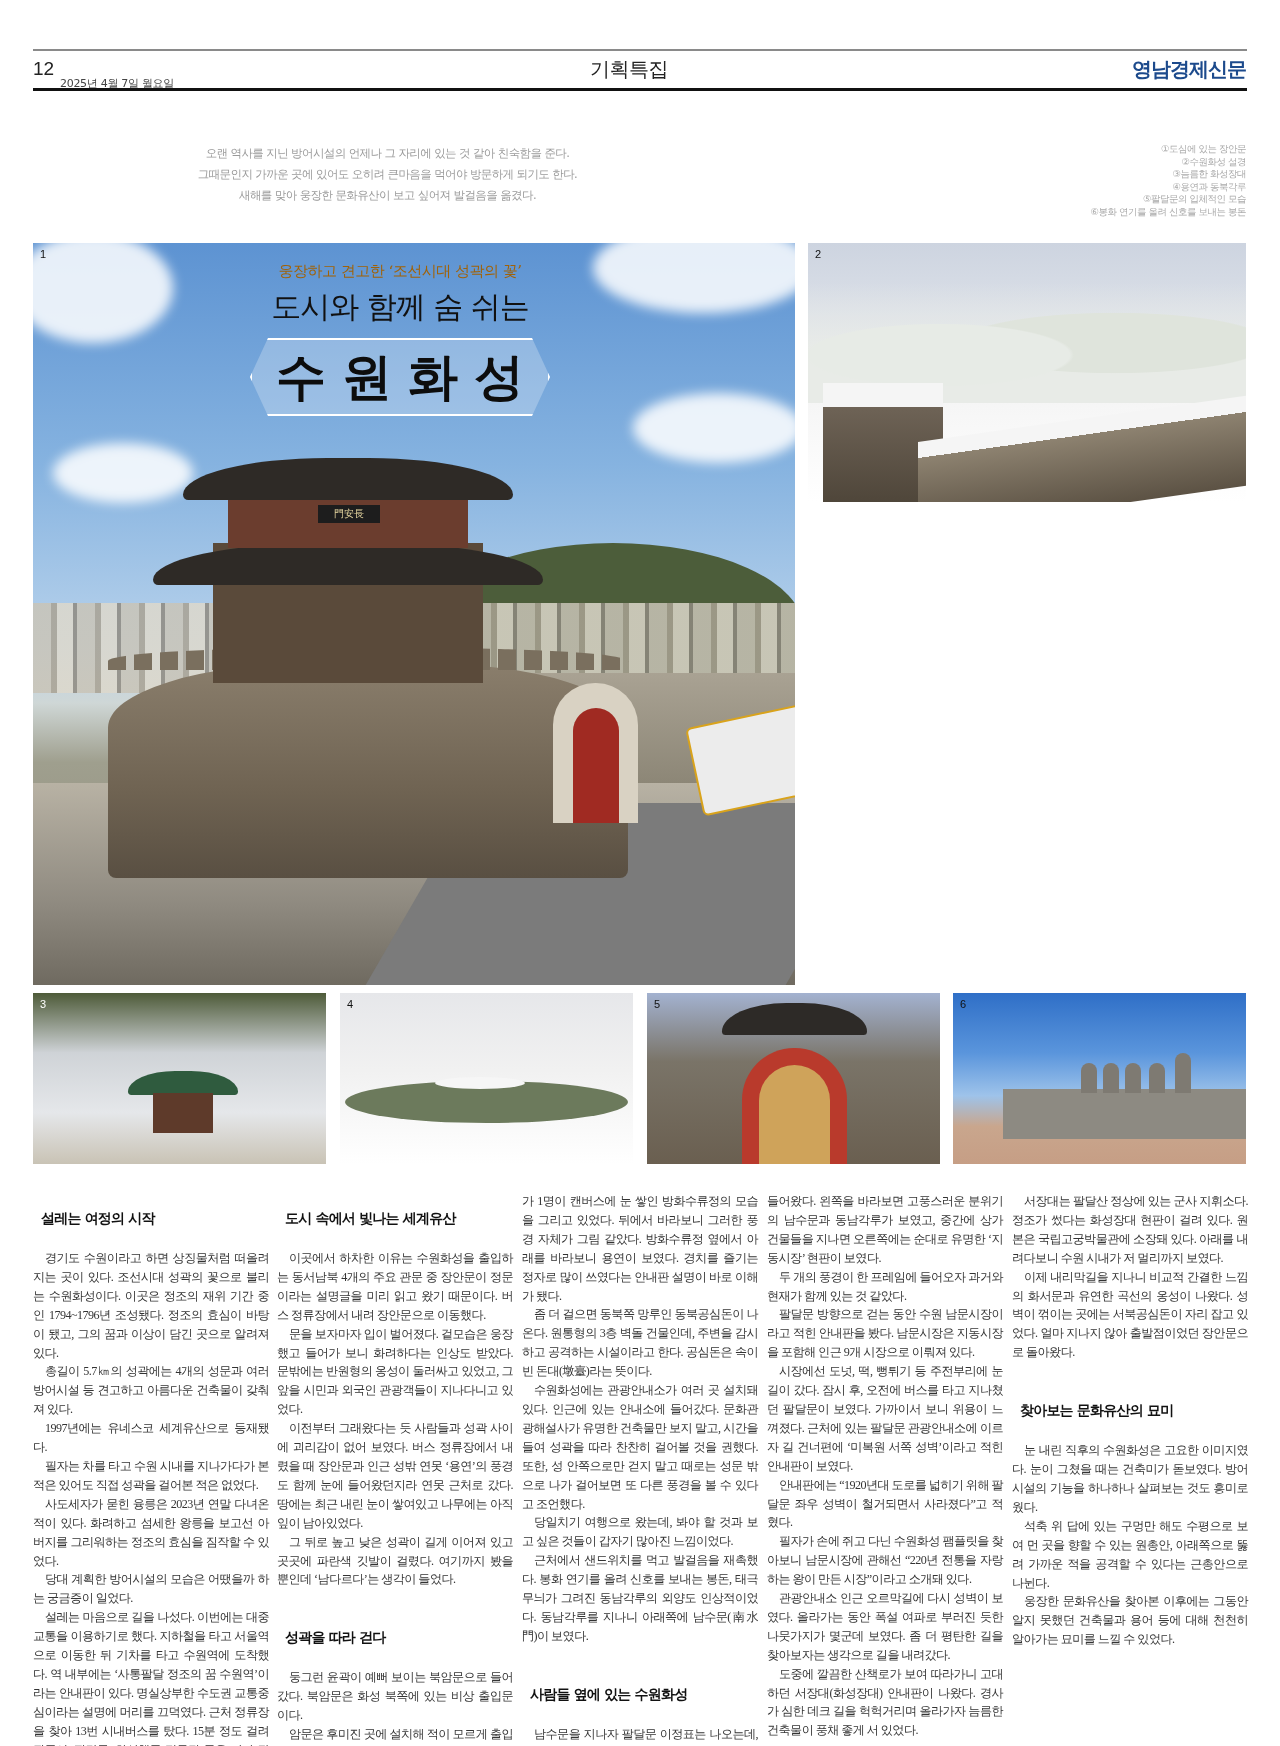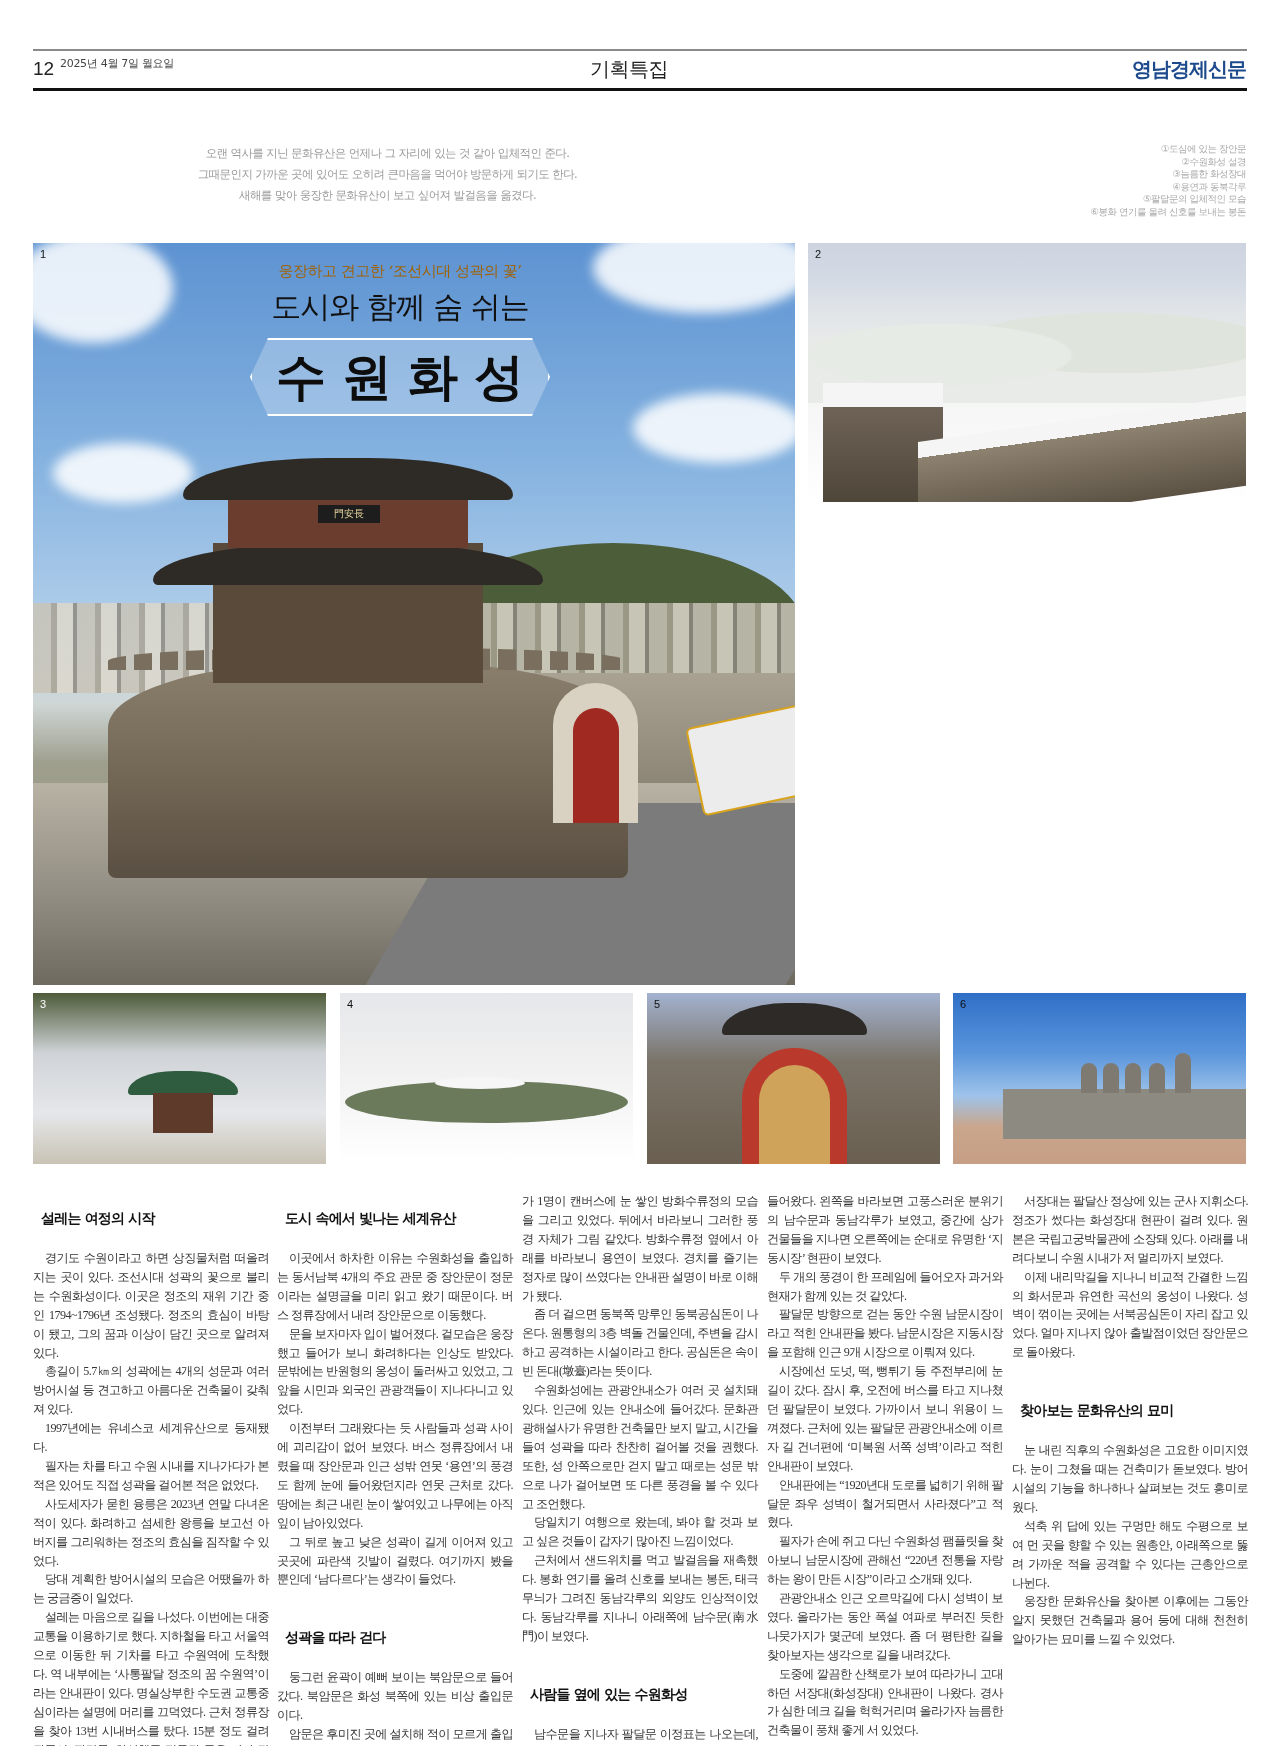--- a/index.html
+++ b/index.html
@@ -3,21 +3,21 @@
 <meta charset="utf-8">
 <style>
   * { box-sizing: border-box; margin: 0; padding: 0; }
   html, body { width: 1280px; height: 1746px; background: #ffffff; overflow: hidden; }
   body { position: relative; font-family: "DejaVu Sans", "Liberation Sans", sans-serif; color: #222; }
 
   
   .top-rule { position: absolute; left: 33px; top: 49px; width: 1214px; height: 2px; background: #8a8a8a; }
   .bottom-rule { position: absolute; left: 33px; top: 88px; width: 1214px; height: 3px; background: #111; }
   .page-num { position: absolute; left: 33px; top: 58px; font-size: 19px; font-family: "Liberation Sans", sans-serif; color: #222; }
-  .page-date { position: absolute; left: 60px; top: 56px; font-size: 11px; color: #444; letter-spacing: -0.3px; }
+  .page-date { position: absolute; left: 60px; top: 76px; font-size: 11px; color: #444; letter-spacing: -0.3px; }
   .section-title { position: absolute; left: 590px; top: 56px; font-size: 20px; color: #222; letter-spacing: -0.5px; }
   .paper-name { position: absolute; right: 34px; top: 56px; font-size: 20px; font-weight: bold; color: #1c4a8c; letter-spacing: -1px; }
 
   
   .intro { position: absolute; left: 190px; top: 143px; width: 395px; text-align: center; font-size: 11.5px; line-height: 21px; color: #9a9a9a; letter-spacing: -0.6px; }
   .captions { position: absolute; right: 34px; top: 143px; width: 240px; text-align: right; font-size: 9.5px; line-height: 12.5px; color: #aaa; letter-spacing: -0.5px; }
 
   
   .photo { position: absolute; overflow: hidden; }
   .photo .num { position: absolute; left: 7px; top: 5px; font-size: 11px; color: #111; font-family: "Liberation Sans", sans-serif; z-index: 5; }
@@ -79,21 +79,21 @@
 <body>
 
 <div class="top-rule"></div>
 <div class="page-num">12</div>
 <div class="page-date">2025년 4월 7일 월요일</div>
 <div class="section-title">기획특집</div>
 <div class="paper-name">영남경제신문</div>
 <div class="bottom-rule"></div>
 
 <div class="intro">
-  <div>오랜 역사를 지닌 문화유산은 언제나 그 자리에 있는 것 같아 입체적인 준다.</div>
+  <div>오랜 역사를 지닌 방어시설의 언제나 그 자리에 있는 것 같아 친숙함을 준다.</div>
   <div>그때문인지 가까운 곳에 있어도 오히려 큰마음을 먹어야 방문하게 되기도 한다.</div>
   <div>새해를 맞아 웅장한 문화유산이 보고 싶어져 발걸음을 옮겼다.</div>
 </div>
 <div class="captions">
   <div>①도심에 있는 장안문</div>
   <div>②수원화성 설경</div>
   <div>③늠름한 화성장대</div>
   <div>④용연과 동북각루</div>
   <div>⑤팔달문의 입체적인 모습</div>
   <div>⑥봉화 연기를 올려 신호를 보내는 봉돈</div>

